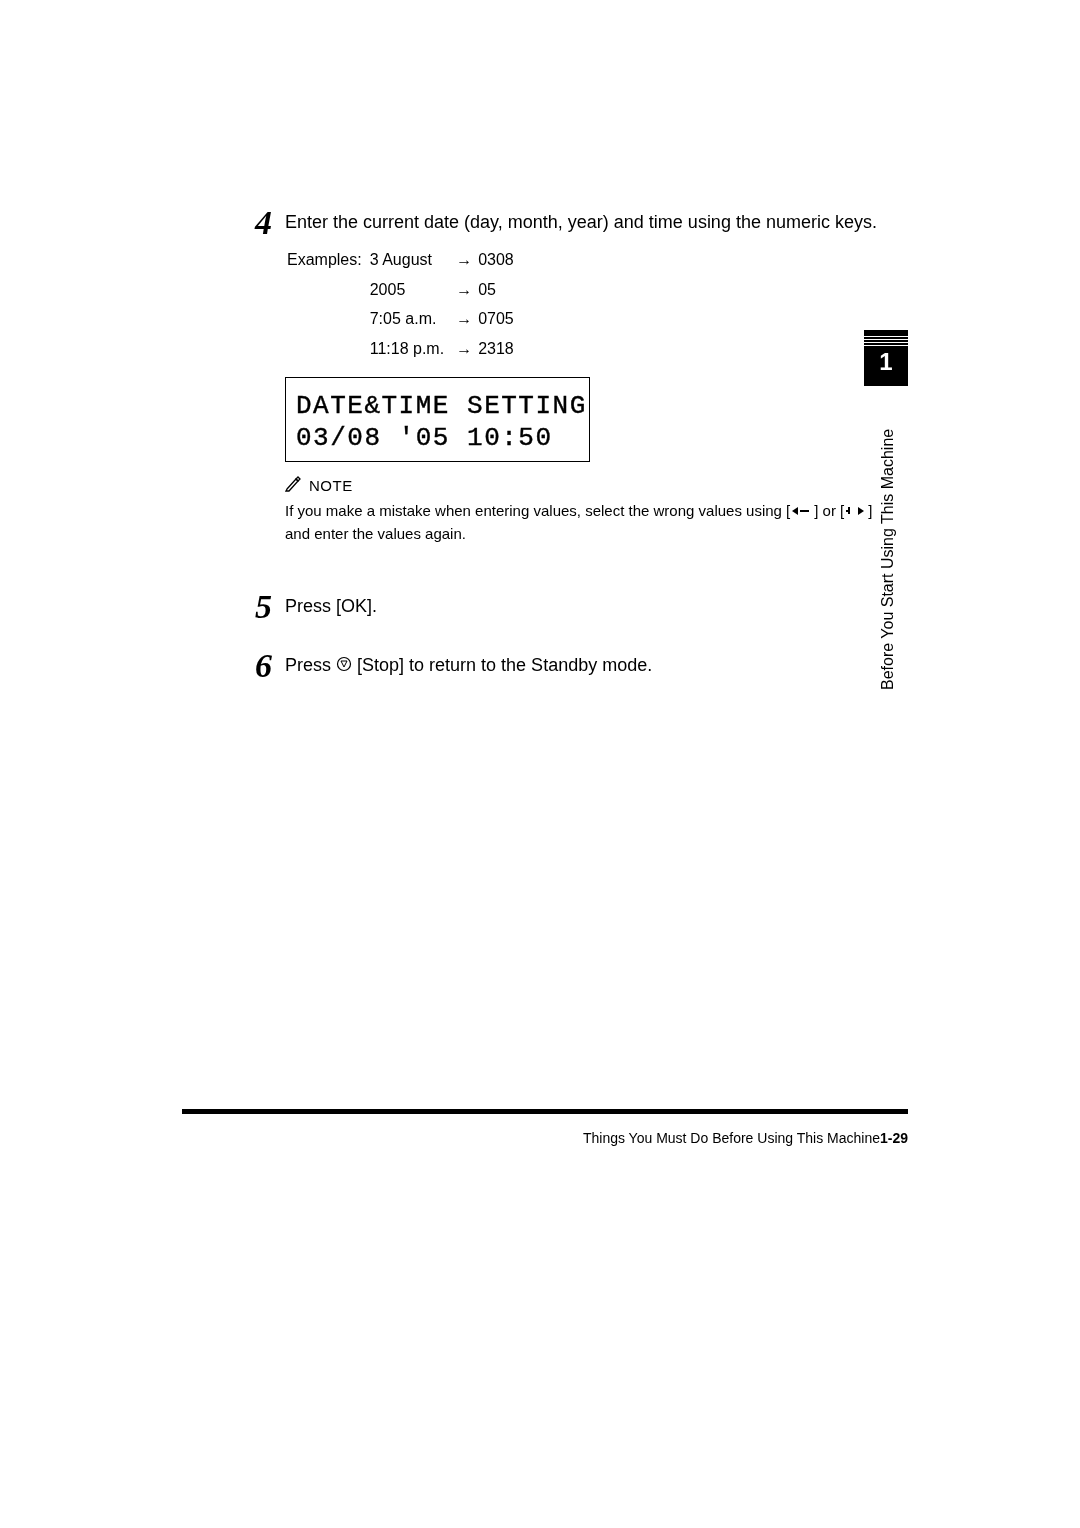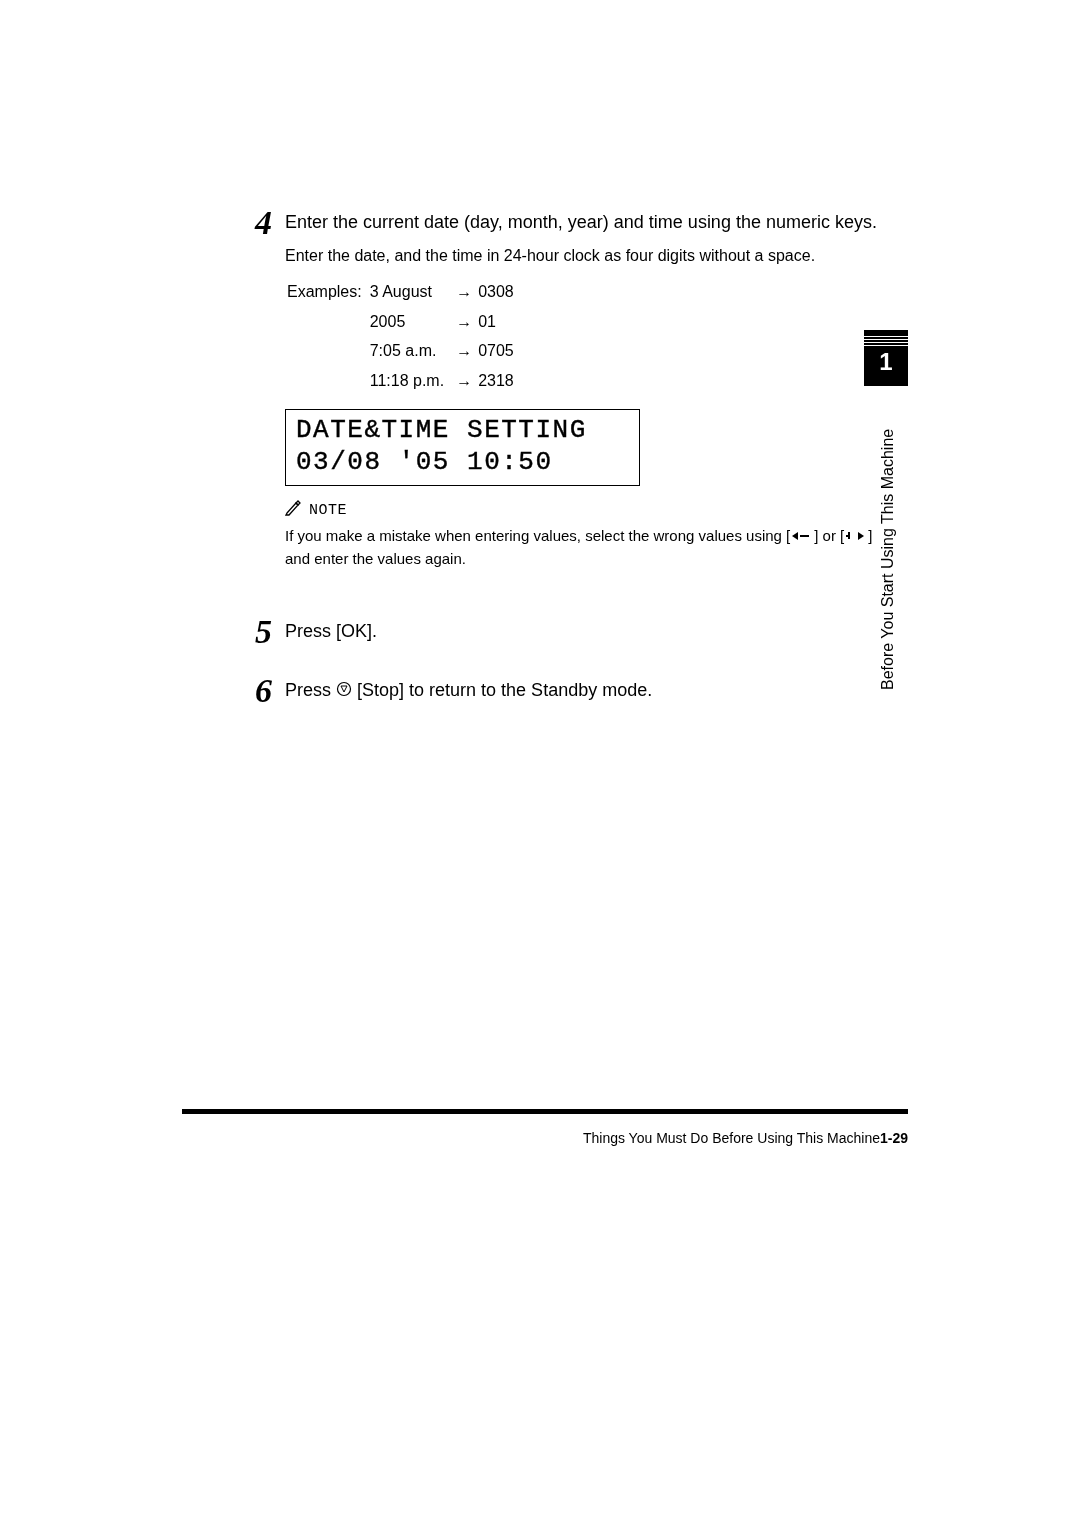--- a/index.html
+++ b/index.html
@@ -55,22 +55,22 @@
     padding: 1px 6px 1px 0;
     white-space: nowrap;
   }
   .examples .arrow {
     font-size: 16px;
     padding: 1px 4px;
   }
   .lcd {
     margin: 12px 0 14px 0;
     border: 1px solid #000;
-    padding: 4px 10px 6px 10px;
-    width: 355px;
+    padding: 12px 10px 6px 10px;
+    width: 305px;
     box-sizing: border-box;
   }
   .lcd-line {
     font-family: 'Courier New', monospace;
     font-size: 26px;
     letter-spacing: 1.5px;
     white-space: pre;
     line-height: 1.25;
     font-stretch: condensed;
     font-weight: 500;
@@ -78,21 +78,20 @@
   }
   .note-block {
     margin-top: 6px;
     margin-bottom: 26px;
   }
   .note-header {
     display: flex;
     align-items: center;
     gap: 6px;
     margin-bottom: 4px;
-    font-family: Liberation Mono, monospace;
   }
   .note-label {
     font-size: 15px;
     letter-spacing: 0.5px;
   }
   .note-text {
     font-size: 15px;
     line-height: 1.45;
   }
   .inline-icon {
@@ -163,35 +162,34 @@
   <div class="side-tab">
     <div class="bars"></div>
     <div class="num">1</div>
   </div>
   <div class="side-text">Before You Start Using This Machine</div>
 
   <div class="step">
     <div class="step-num">4</div>
     <div class="step-body">
       <div class="step-title">Enter the current date (day, month, year) and time using the numeric keys.</div>
-      <div class="step-text">Enter the date, and the time in 24-hour clock as four digits without a space.</div>
 
       <table class="examples">
         <tbody>
             <tr>
           <td>Examples:</td>
           <td>3 August</td>
           <td class="arrow">→</td>
           <td>0308</td>
         </tr>
         <tr>
           <td></td>
           <td>2005</td>
           <td class="arrow">→</td>
-          <td>01</td>
+          <td>05</td>
         </tr>
         <tr>
           <td></td>
           <td>7:05 a.m.</td>
           <td class="arrow">→</td>
           <td>0705</td>
         </tr>
         <tr>
           <td></td>
           <td>11:18 p.m.</td>

